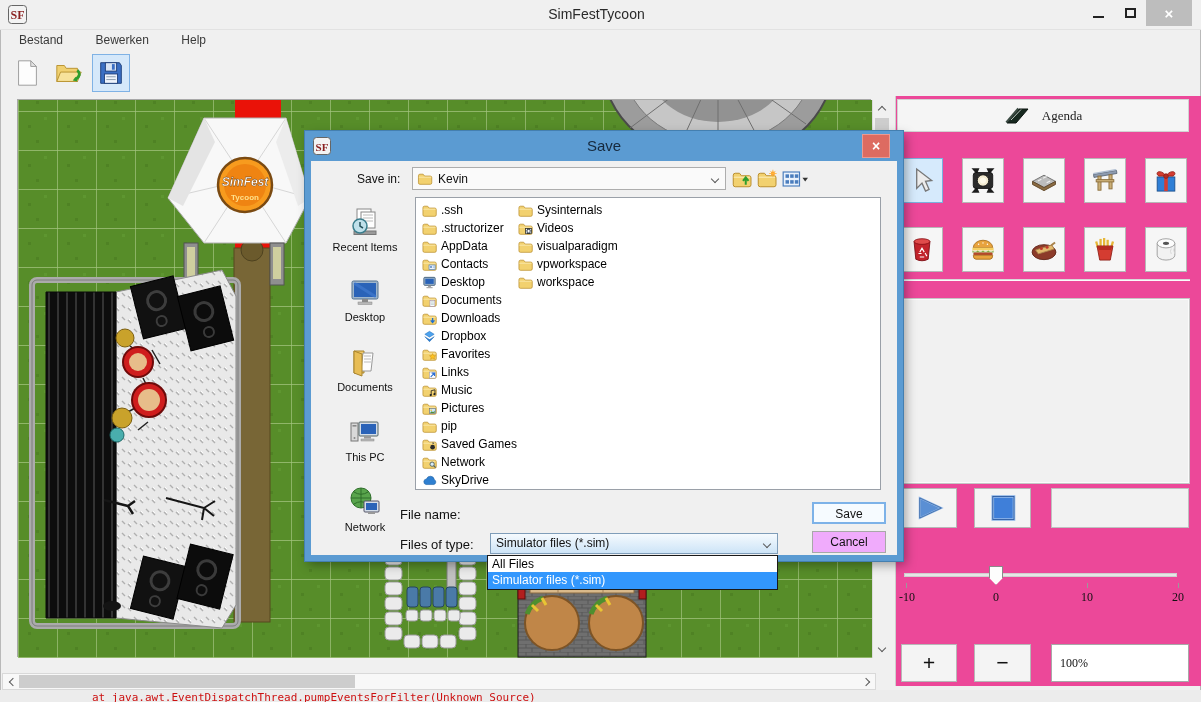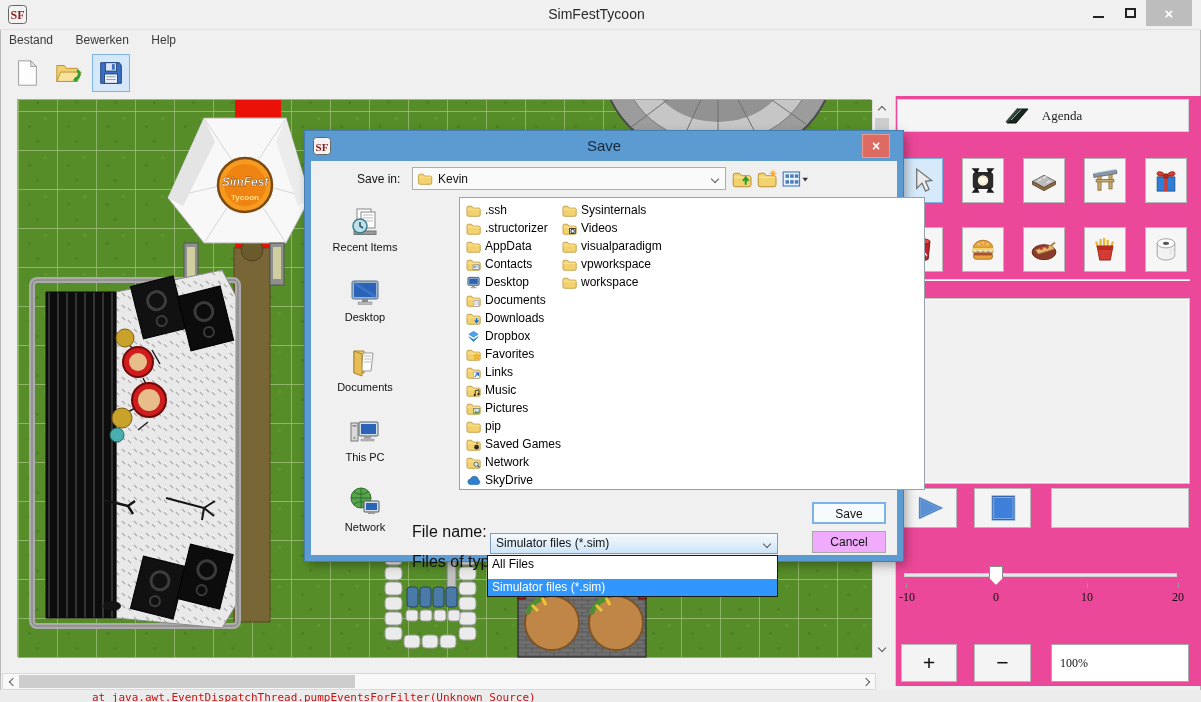--- a/index.html
+++ b/index.html
@@ -13,21 +13,21 @@
   #app-logo { position:absolute; left:8px; top:5px; width:19px; height:19px; }
   #app-title { position:absolute; left:0; right:8px; top:0; height:29px; line-height:29px; text-align:center;
                font-size:14px; color:#2a2a2a; }
   .cap-btn { position:absolute; top:0; height:26px; display:flex; align-items:center; justify-content:center; }
   #btn-min { left:1083px; width:30px; } #btn-max { left:1115px; width:30px; }
   #btn-close { left:1146px; width:46px; background:#bdbdbd; color:#fff; font-size:15px; font-weight:bold; }
   .ico-min { width:11px; height:0; border-top:2px solid #222; margin-top:8px; }
   .ico-max { width:11px; height:10px; border:2px solid #222; }
 
   #menubar { position:absolute; left:0; top:29px; width:1201px; height:21px; border-top:1px solid #e2e2e2; }
-  .menu-item { display:inline-block; padding:3px 9px 0 9px; font-size:12px; color:#3a3a3a;text-align:right; }
+  .menu-item { display:inline-block; padding:3px 9px 0 19px; font-size:12px; color:#3a3a3a;text-align:right; }
 
   #maintoolbar { position:absolute; left:0; top:50px; width:1201px; height:46px; }
   .tb-btn { position:absolute; top:4px; width:38px; height:38px; padding:3px; border:1px solid transparent; }
   .tb-btn.selected { background:#d5e8fa; border:1px solid #7fb2e5; }
 
   
   #game { position:absolute; left:18px; top:100px; width:854px; height:558px;
           box-shadow:-1px -1px 0 #a8a8a8; background:#568c28; }
 
   #vscroll { position:absolute; left:872px; top:100px; width:18px; height:558px; background:#f0f0f0;
@@ -85,40 +85,40 @@
                   display:flex; align-items:center; gap:5px; padding:0 22px 0 4px; font-size:12px; color:#111; }
   #savein-combo .cfold { width:16px; height:15px; flex:0 0 auto; }
   .combo-arrow { position:absolute; right:7px; top:8px; }
   .dlg-tb { position:absolute; top:8px; height:20px; }
   #dlg-up { left:421px; width:20px; } #dlg-newf { left:445px; width:22px; } #dlg-view { left:471px; width:28px; }
 
   .place { position:absolute; left:10px; width:88px; text-align:center; }
   .place .pic { width:34px; height:34px; margin:0 auto; }
   .place .plab { font-size:11px; color:#111; margin-top:2px; }
 
-  #filelist { position:absolute; left:104px; top:36px; width:466px; height:293px; background:#fff; border:1px solid #9aa0a8; overflow:hidden;margin-left:44px; }
+  #filelist { position:absolute; left:104px; top:36px; width:466px; height:293px; background:#fff; border:1px solid #9aa0a8; overflow:hidden; }
   .fcol { position:absolute; top:3px; list-style:none; }
   #fcol1 { left:6px; } #fcol2 { left:102px; }
   .fi { height:18px; display:flex; align-items:center; gap:4px; font-size:12px; color:#000; white-space:nowrap; }
   .fic { width:15px; height:15px; flex:0 0 auto; }
 
-  .dlg-lab { position:absolute; left:101px; font-size:16px; color:#111;margin-top:16px; }
+  .dlg-lab { position:absolute; left:89px; font-size:13px; color:#111; }
   #fname-field { position:absolute; left:179px; top:341px; width:289px; height:21px; background:#fff; border:1px solid #7a7a7a;
                  font-size:12px; color:#111; padding:0 4px; line-height:19px; }
   #ftype-combo { position:absolute; left:179px; top:372px; width:288px; height:21px;
                  background:linear-gradient(#f5fafe,#cde4f7); border:1px solid #7f9db9;
                  font-size:12px; color:#111; padding:0 20px 0 5px; line-height:19px; }
   #ftype-combo .combo-arrow { top:7px; }
   .dlg-btn { position:absolute; left:501px; width:74px; height:22px; font-size:12px; color:#111; text-align:center; line-height:20px; }
   #save-btn { top:341px; background:#f6fbff; border:2px solid #7db2e8; }
   #cancel-btn { top:370px; background:#f0abfc; border:1px solid #a8a8a8; }
 
   #type-popup { position:absolute; left:487px; top:555px; width:291px; z-index:30; background:#fff; border:1px solid #1a1a1a; }
   .popt { font-size:12px; padding-left:4px; }
-  #popt-0 { height:23px; line-height:16px; color:#000; background:#fff; }
+  #popt-0 { height:16px; line-height:16px; color:#000; background:#fff; }
   #popt-1 { height:17px; line-height:17px; color:#fff; background:#3297fd; }
 </style>
 </head>
 <body>
 
 <div id="titlebar">
   <span id="app-logo">
     <svg viewBox="0 0 19 19">
         <rect x="0.5" y="0.5" width="18" height="18" rx="3" fill="#f3f3f3" stroke="#666"></rect>
         <text x="9.5" y="14" font-size="12" font-weight="bold" text-anchor="middle" fill="#8a1f1f" font-family="Liberation Serif,serif">SF</text>

